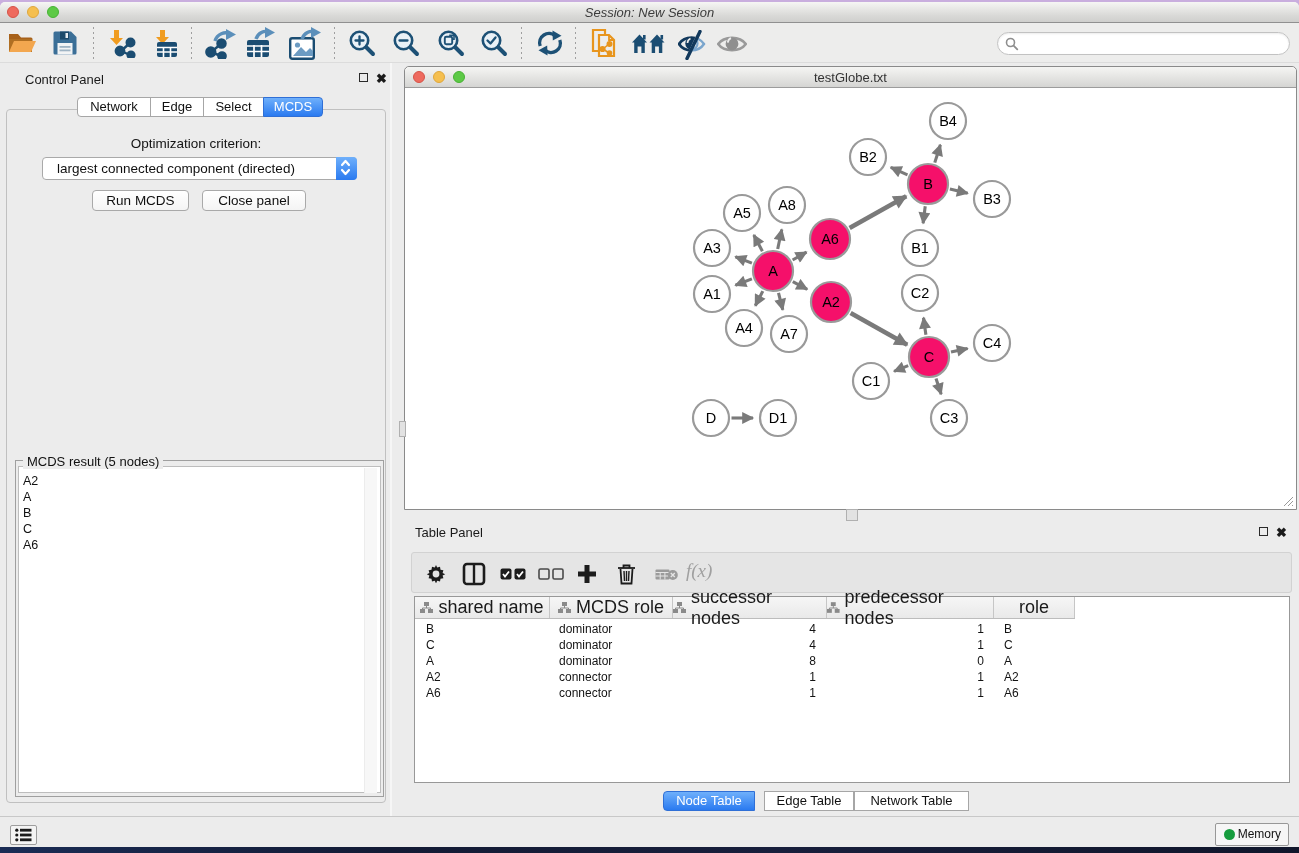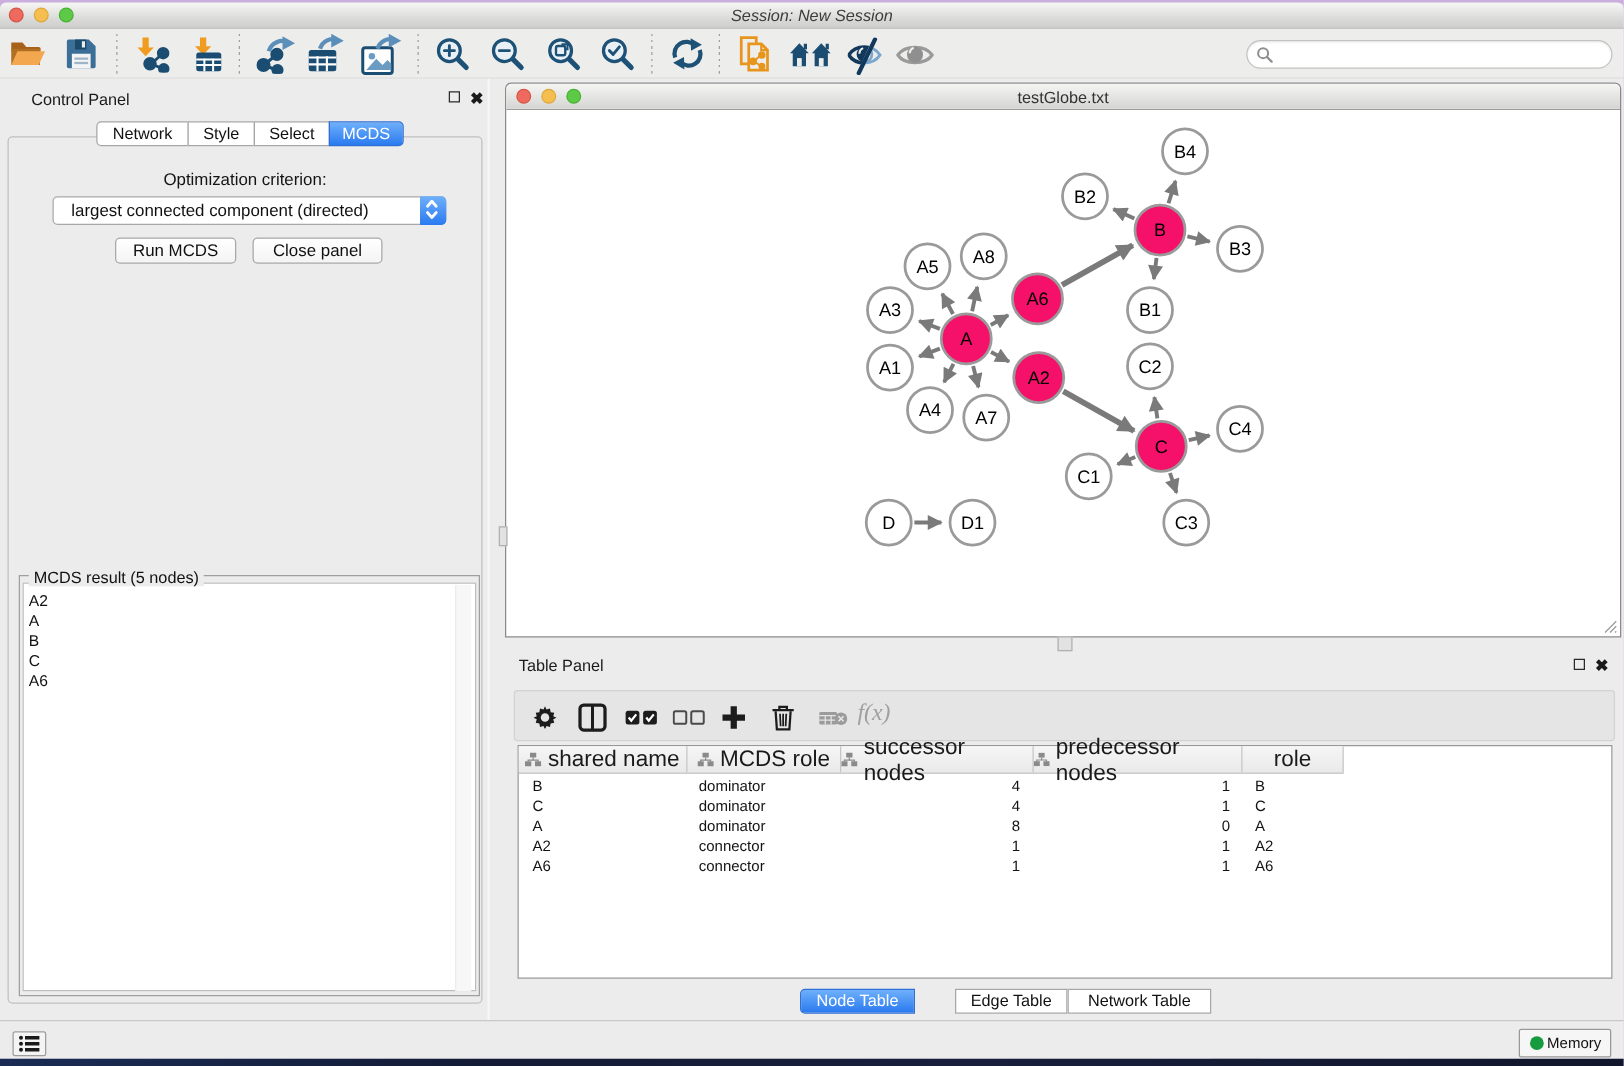--- a/index.html
+++ b/index.html
@@ -223,21 +223,21 @@
     </svg>
   </div>
   <div id="content"></div>
   <div style="position:absolute;left:390px;top:61px;width:2px;height:753px;background:#f6f6f6"></div>
 
   <div class="phead" style="left:25px;top:70px">Control Panel</div>
   <div class="floatico" style="left:359px;top:71px"></div>
   <div class="closeico" style="left:376px;top:71px">✖</div>
   <div id="cpanel-border"></div>
   <div class="tab" style="left:77px;top:95px;width:74px;border-radius:4px 0 0 4px">Network</div>
-  <div class="tab" style="left:150px;top:95px;width:54px">Style</div>
+  <div class="tab" style="left:150px;top:95px;width:54px">Edge</div>
   <div class="tab" style="left:203px;top:95px;width:61px">Select</div>
   <div class="tab sel" style="left:263px;top:95px;width:60px;border-radius:0 4px 4px 0">MCDS</div>
   <div id="optlabel">Optimization criterion:</div>
   <div id="dropdown">largest connected component (directed)
     <div id="stepper">
       <svg width="19" height="21" viewBox="0 0 19 21">
         <path d="M6,8 L9.5,4 L13,8" fill="none" stroke="#fff" stroke-width="2.2" stroke-linecap="round" stroke-linejoin="round"></path>
         <path d="M6,13 L9.5,17 L13,13" fill="none" stroke="#fff" stroke-width="2.2" stroke-linecap="round" stroke-linejoin="round"></path>
       </svg>
     </div>
@@ -339,21 +339,21 @@
             <path d="M6.5,4 V6 M2.5,7 V6 H10.5 V7" stroke="#8a8a8a" fill="none"></path>
           </svg>predecessor nodes</div>
       <div class="hcell" style="left:579px;width:81px">role</div>
     </div>
     <div class="trow" style="left:11px;top:24px">B<br>C<br>A<br>A2<br>A6</div>
     <div class="trow" style="left:144px;top:24px">dominator<br>dominator<br>dominator<br>connector<br>connector</div>
     <div class="trow num" style="left:258px;top:24px;width:143px">4<br>4<br>8<br>1<br>1</div>
     <div class="trow num" style="left:412px;top:24px;width:157px">1<br>1<br>0<br>1<br>1</div>
     <div class="trow" style="left:589px;top:24px">B<br>C<br>A<br>A2<br>A6</div>
   </div>
-  <div class="tab sel" style="left:640px;top:789px;width:92px;border-radius:4px 0 0 4px">Node Table</div>
+  <div class="tab sel" style="left:663px;top:789px;width:92px;border-radius:4px 0 0 4px">Node Table</div>
   <div class="tab" style="left:764px;top:789px;width:90px">Edge Table</div>
   <div class="tab" style="left:854px;top:789px;width:115px">Network Table</div>
   <div class="tab" style="left:969px;top:825px;width:43px;border-radius:0 4px 4px 0">Motifs</div>
 
   <div id="netwin">
     <div id="nettitle">
       <div class="light t1"></div>
         <div class="light t2"></div>
         <div class="light t3"></div>
       <div id="nettitletext">testGlobe.txt</div>

